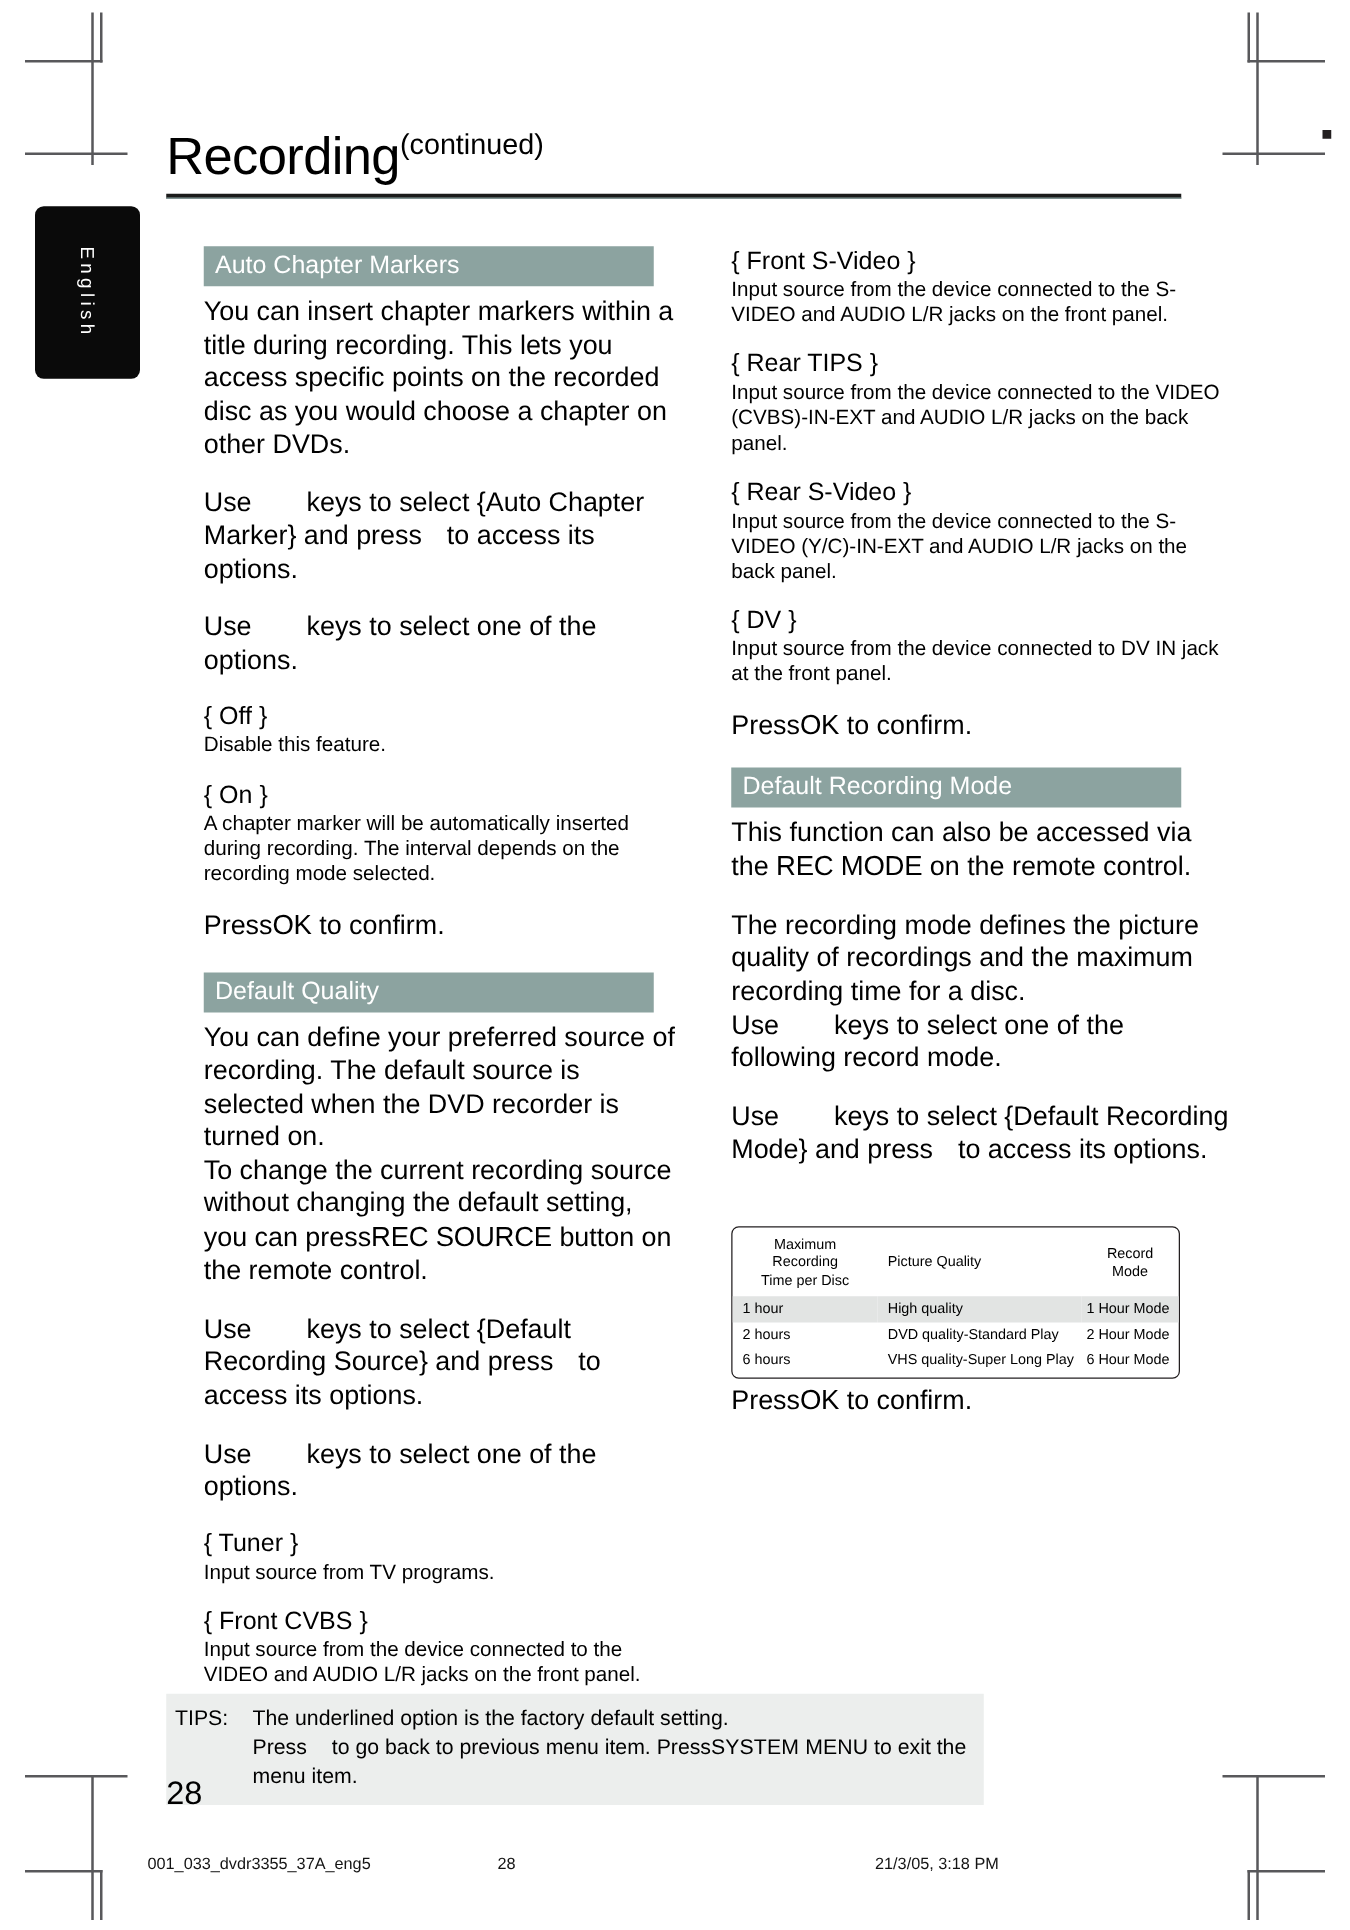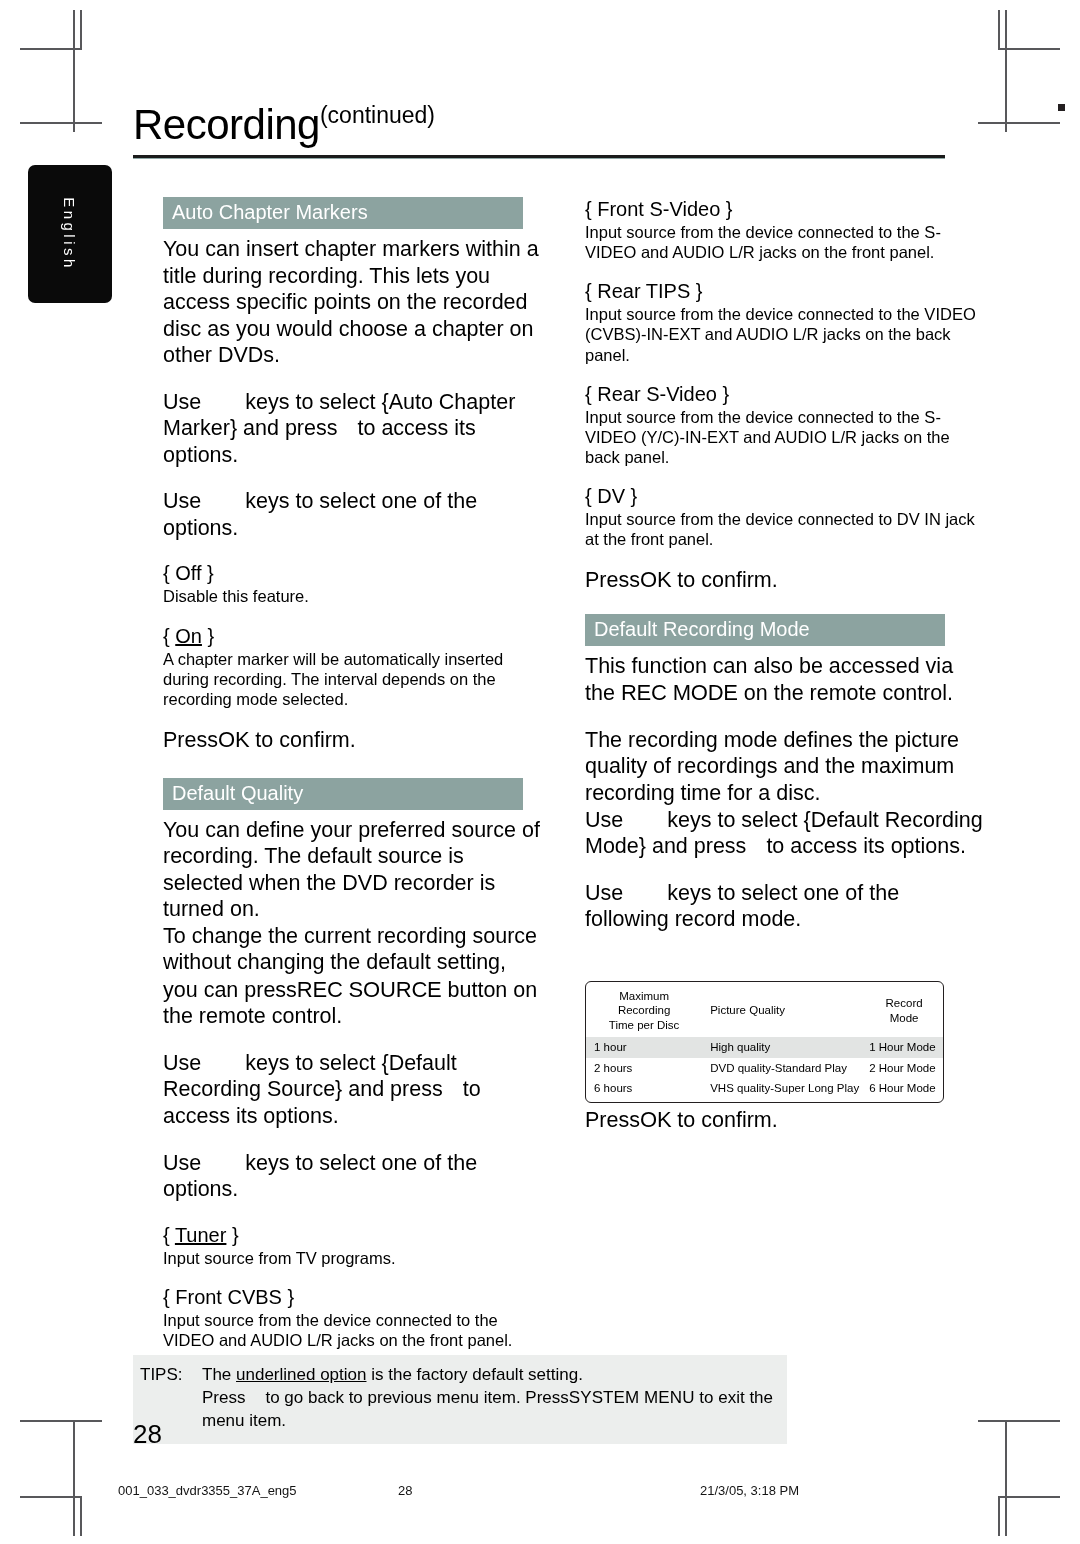--- a/index.html
+++ b/index.html
@@ -123,21 +123,21 @@
     line-height: 1.22;
     margin: 0 0 17px 0;
   }
 
   
   p.opt {
     font-size: 20px;
     line-height: 1.2;
     margin: 0 0 1px 0;
   }
-  .uline { text-decoration: underline; }
+  .uline { }
 
   
   .keygap { display: inline-block; width: 44px; }
   .keygap.sm { width: 20px; }
 
   
   .keyname {
     font-family: "Liberation Sans Narrow", "Liberation Sans", sans-serif;
     letter-spacing: 0.1px;
   }
@@ -342,25 +342,25 @@
     <div class="section-bar" style="margin-top:18px;">Default Recording Mode</div>
 
     <p class="body">
       <span>This function can also be accessed via the</span>
       <span class="keyname ok">REC MODE</span>
       <span>on the remote control.</span>
     </p>
     <p class="body tight">The recording mode defines the picture quality of recordings and the maximum recording time for a disc.</p>
 
     <p class="body">
+      <span>Use</span><span class="keygap"></span><span>keys to select one of the following record mode.</span>
+    </p>
+
+    <p class="body">
       <span>Use</span><span class="keygap"></span><span>keys to select {</span><span>Default Recording Mode</span><span>} and press</span><span class="keygap sm"></span><span>to access its options.</span>
-    </p>
-
-    <p class="body">
-      <span>Use</span><span class="keygap"></span><span>keys to select one of the following record mode.</span>
     </p>
   </div>
 
   <div id="rec-table-wrap">
     <table id="rec-table">
       <thead>
         <tr>
           <th class="c-time">
             <span>Maximum Recording</span><br>
             <span>Time per Disc</span>

